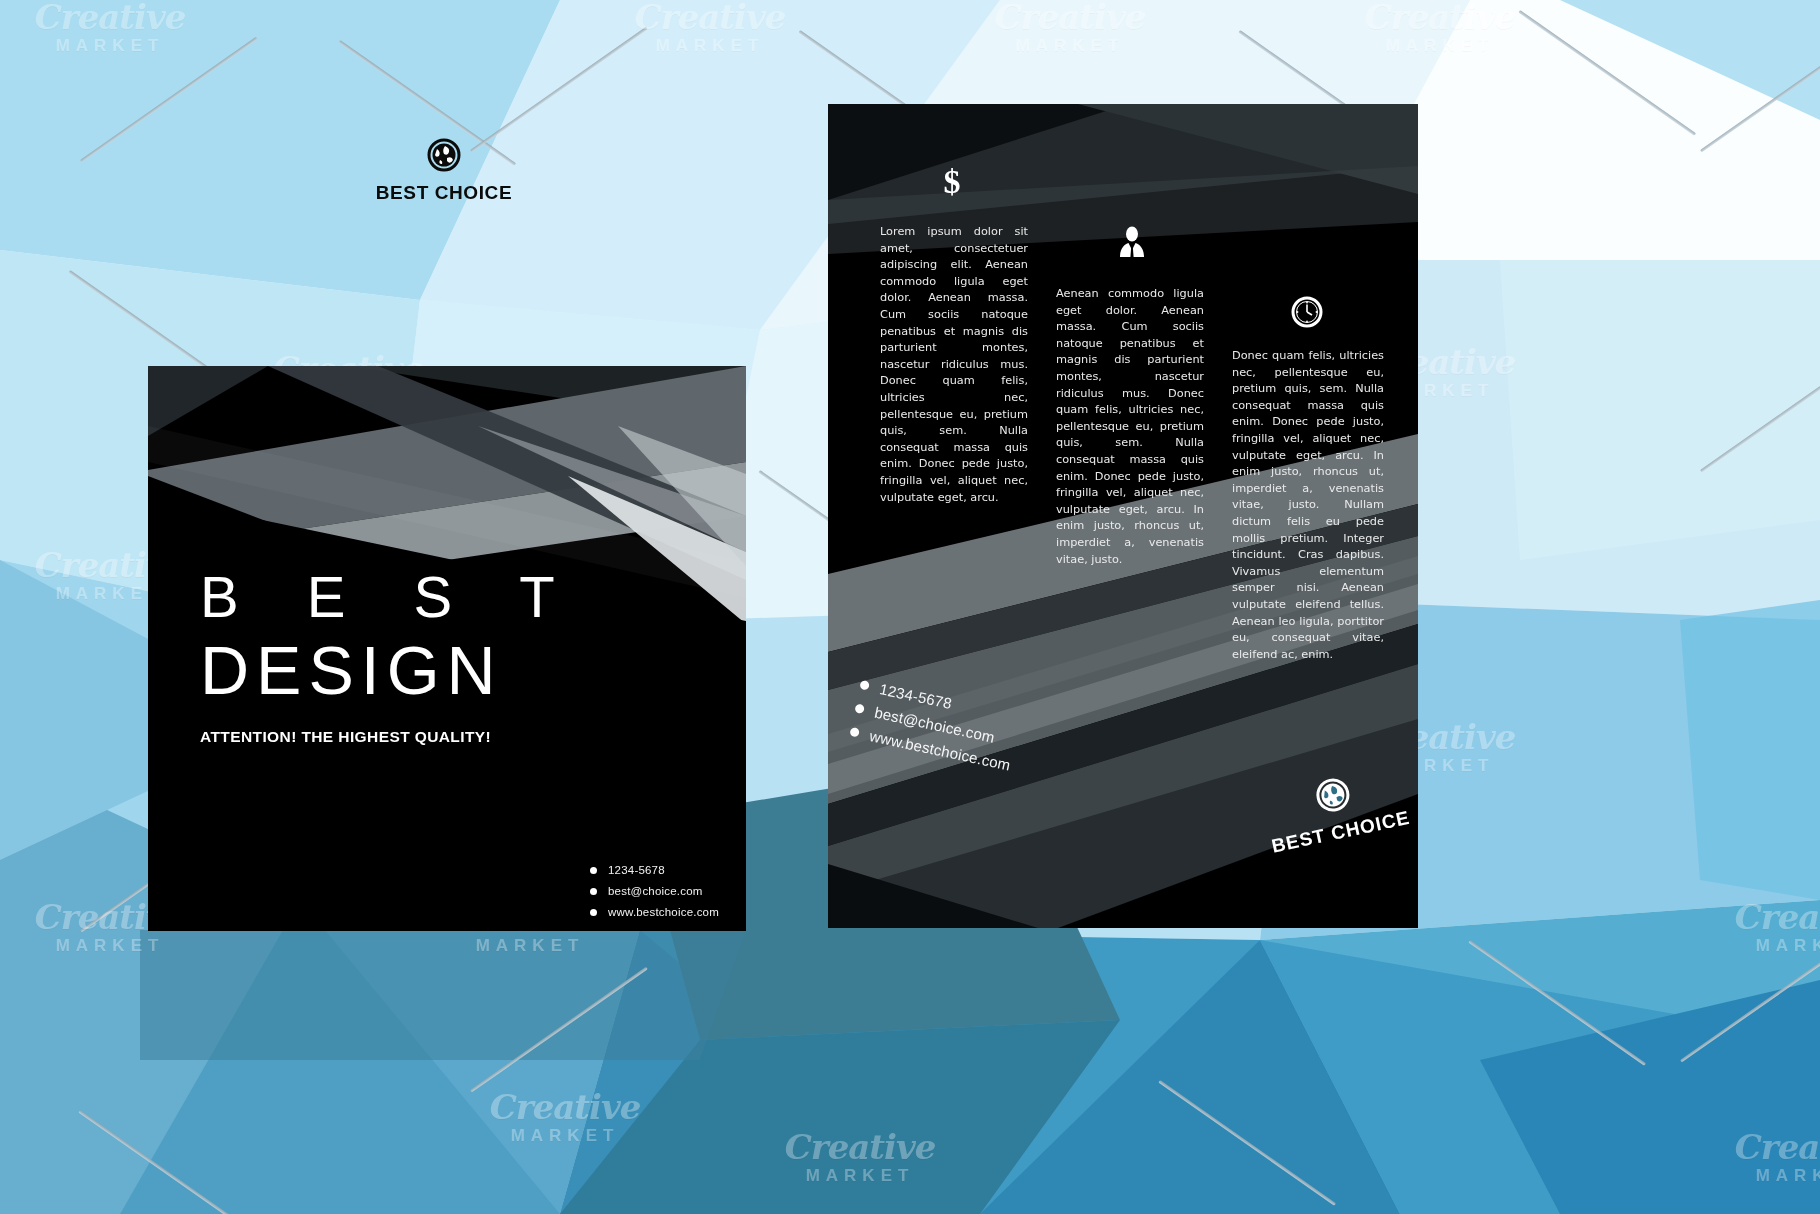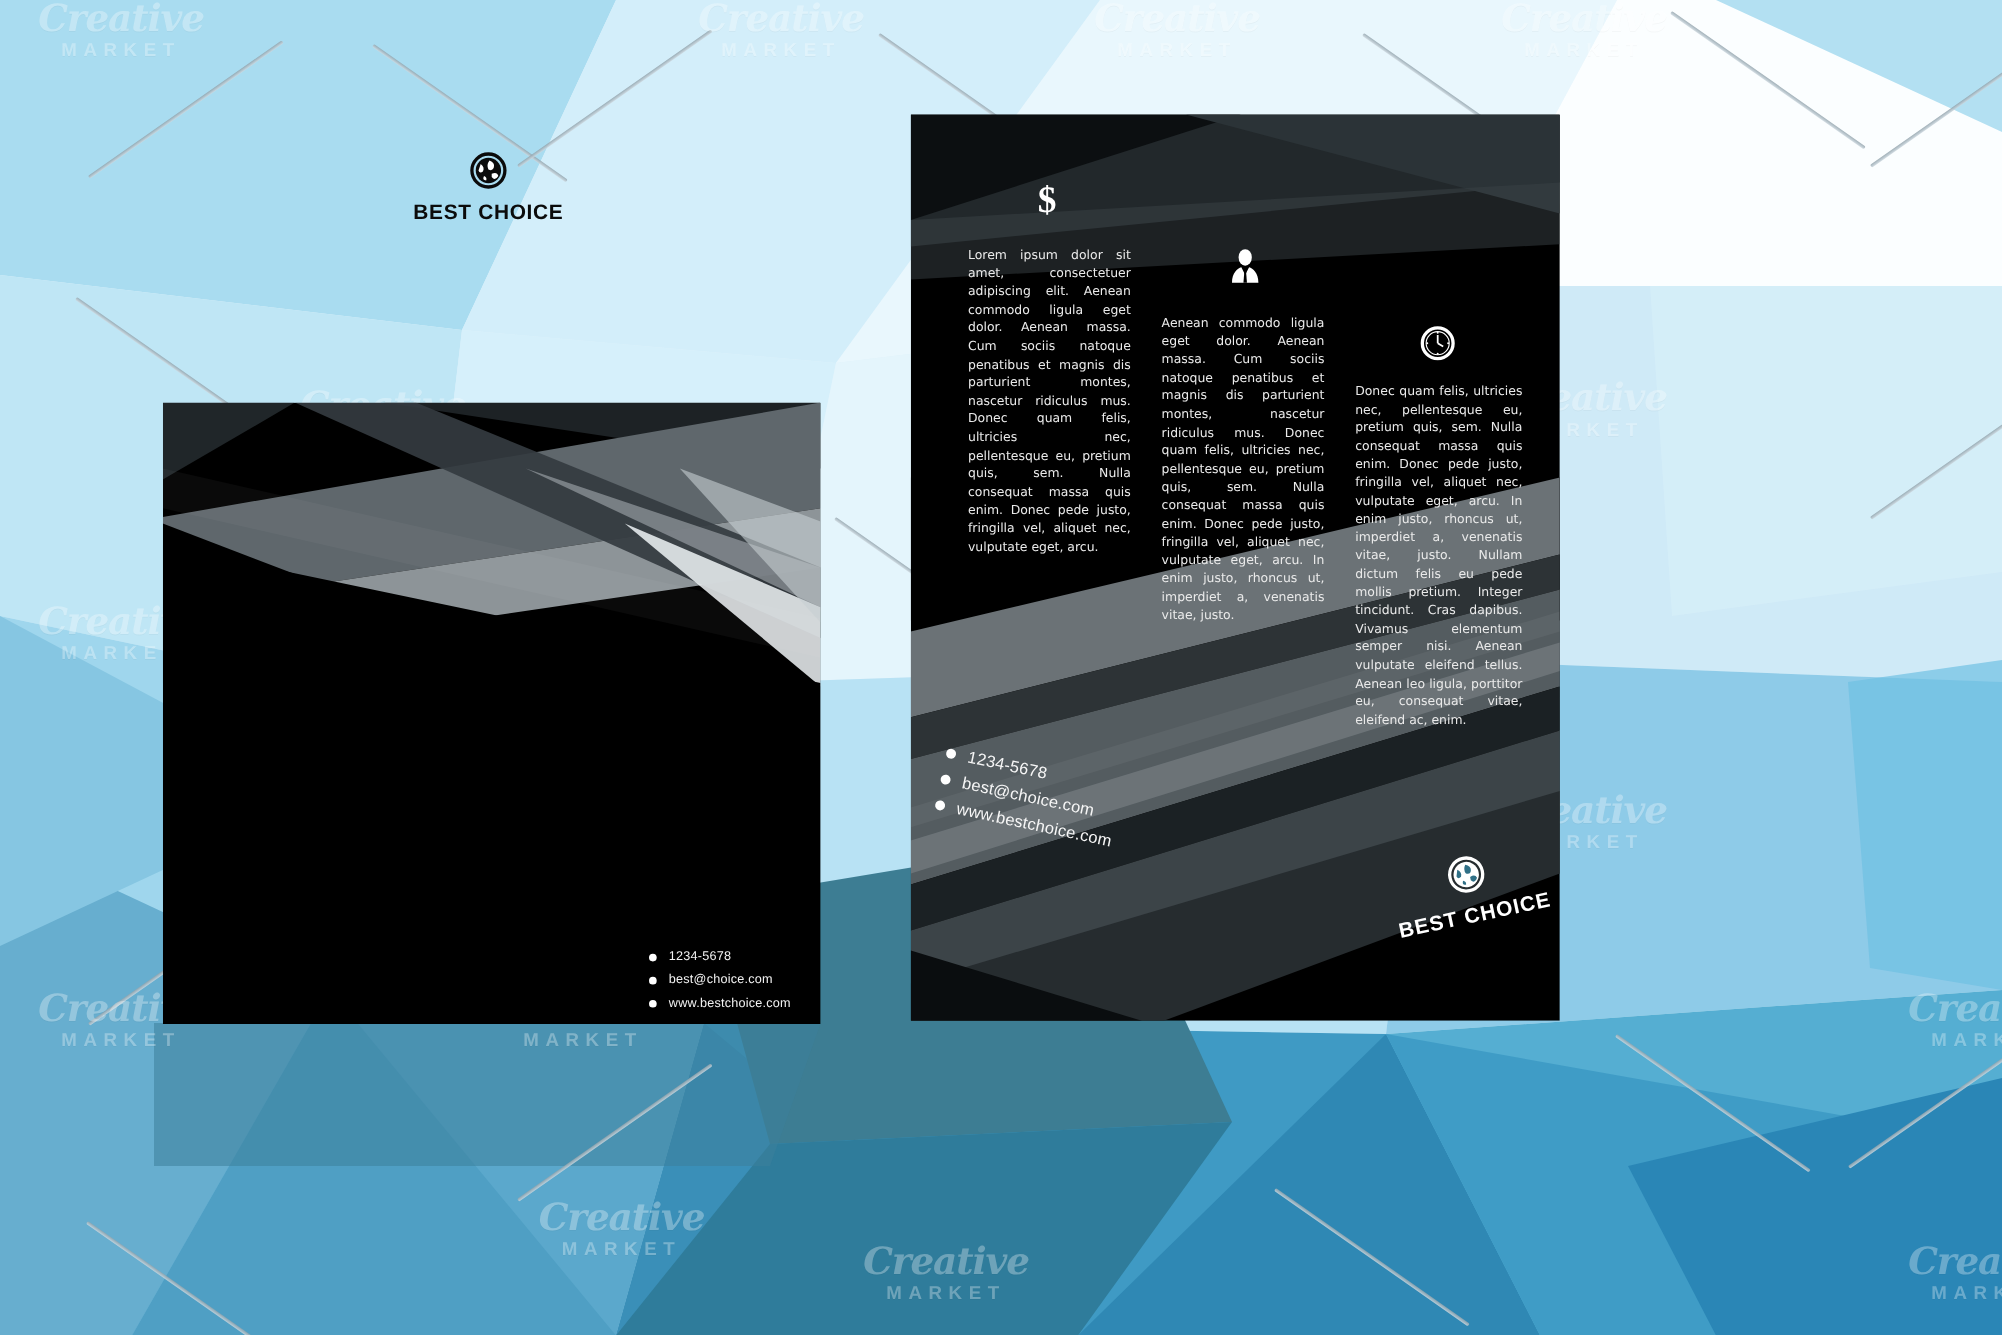--- a/index.html
+++ b/index.html
@@ -222,20 +222,25 @@
         <polygon points="598,108 598,200 470,60" fill="#c7ced2" opacity=".6"></polygon>
 
         <polygon points="0,130 598,255 598,565 0,565" fill="#000000"></polygon>
         <polygon points="0,110 380,255 0,255" fill="#000000"></polygon>
         <polygon points="0,0 120,0 0,70" fill="#202629"></polygon>
 
         <polygon points="0,60 598,196 598,232 0,96" fill="#ffffff" opacity=".04"></polygon>
       </svg>
     </div>
 
+    <div class="ttl-wrap">
+      <div class="ttl1">B E S T</div>
+      <div class="ttl2">DESIGN</div>
+      <div class="subttl">ATTENTION! THE HIGHEST QUALITY!</div>
+    </div>
 
     <ul class="contact" style="left:442px;top:498px;">
       <li>
         <span class="dotm"></span>
         <span class="txt">1234-5678</span>
       </li>
       <li>
         <span class="dotm"></span>
         <span class="txt">best@choice.com</span>
       </li>

